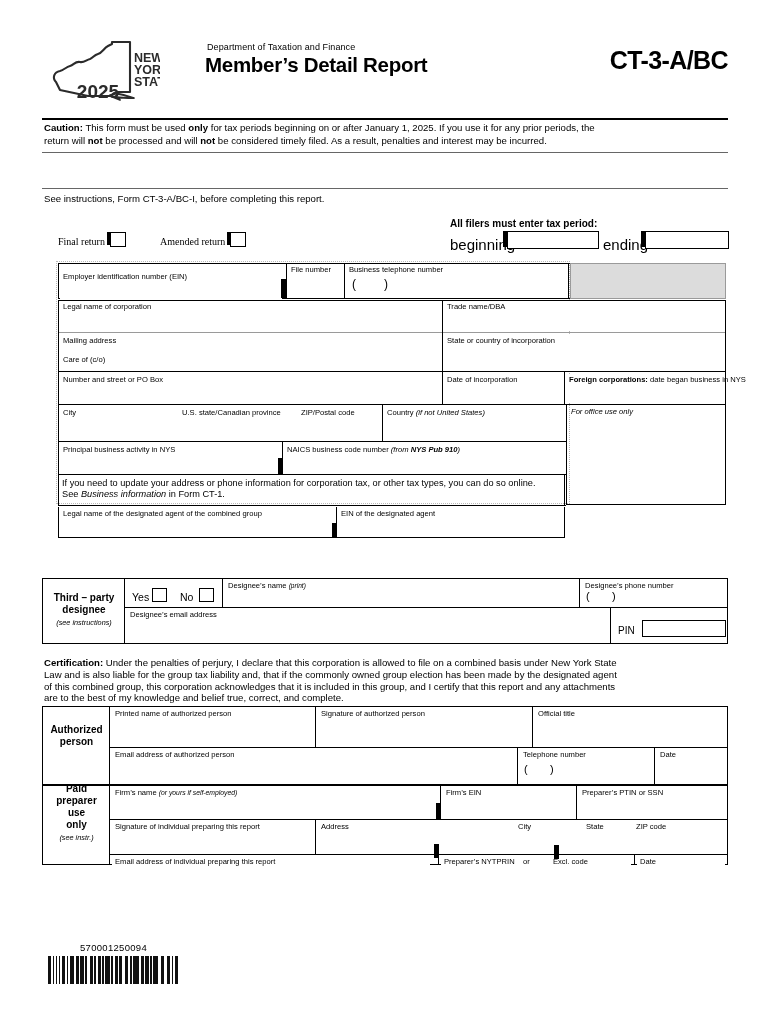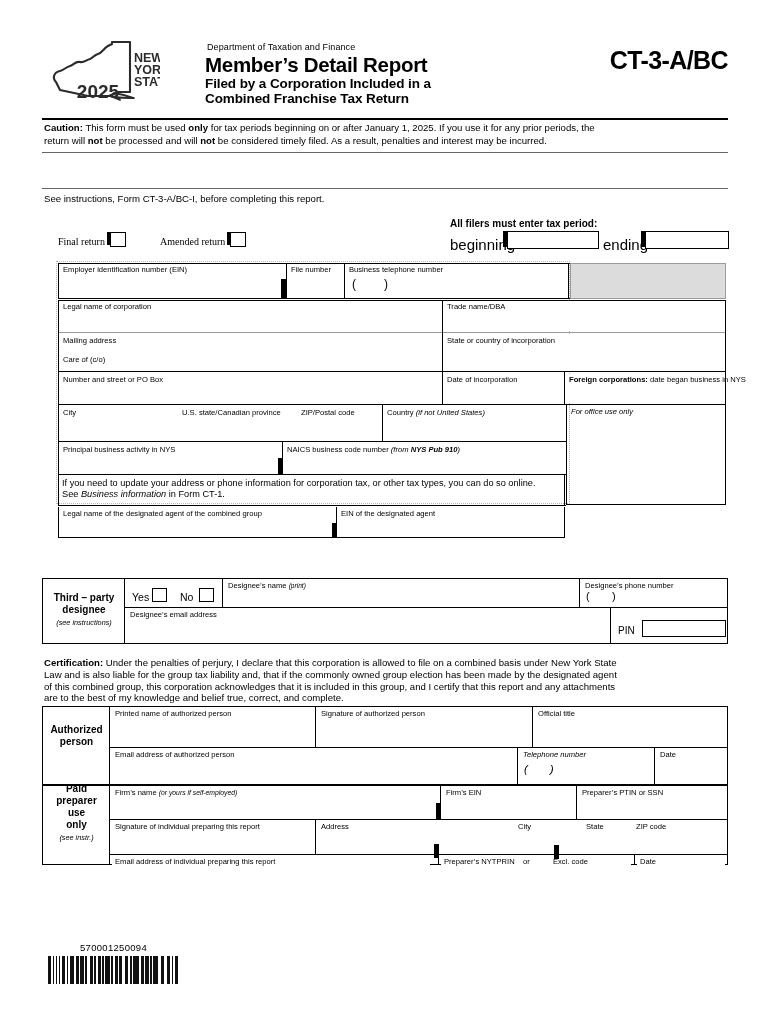--- a/index.html
+++ b/index.html
@@ -77,24 +77,20 @@
         <path d="M66 57 C72 58, 80 60, 86 62 C80 62, 74 62, 68 61 L72 64 L62 60 Z" fill="none" stroke="#2b2b2b" stroke-width="1.8" stroke-linejoin="round"></path>
         <text x="50" y="62" font-family="Liberation Sans, sans-serif" font-size="19" font-weight="bold" fill="#2b2b2b" text-anchor="middle">2025</text>
         <text x="86" y="26" font-family="Liberation Sans, sans-serif" font-size="12.5" font-weight="bold" fill="#2b2b2b">NEW</text>
         <text x="86" y="38" font-family="Liberation Sans, sans-serif" font-size="12.5" font-weight="bold" fill="#2b2b2b">YORK</text>
         <text x="86" y="50" font-family="Liberation Sans, sans-serif" font-size="12.5" font-weight="bold" fill="#2b2b2b">STATE</text>
       </svg>
     </div>
 
     <div class="dept">Department of Taxation and Finance</div>
     <div class="t1">Member’s Detail Report</div>
-    <div class="t2">
-      <span>Filed by a Corporation Included in a</span><br>
-      <span>Combined Franchise Tax Return</span>
-    </div>
     <div class="formno">CT-3-A/BC</div>
   </div>
 
   <div class="hrule" style="left:42px;top:118px;width:686px;height:2.2px;"></div>
   <div class="hrule" style="left:42px;top:152px;width:686px;height:1px;background:#666;"></div>
   <div class="hrule" style="left:42px;top:188px;width:686px;height:1px;background:#666;"></div>
 
   <div class="intro" style="left:44px;top:122px;width:690px;">
     <span class="b">Caution:</span><span> This form must be used </span><span class="b">only</span><span> for tax periods beginning on or after January 1, 2025. If you use it for any prior periods, the</span><br>
     <span>return will </span><span class="b">not</span><span> be processed and will </span><span class="b">not</span><span> be considered timely filed. As a result, penalties and interest may be incurred.</span>
@@ -117,21 +113,21 @@
   <div class="tpbox" style="left:645px;top:231px;width:82px;height:16px;"></div>
 
   <div class="grid" style="left:56px;top:261px;width:672px;height:244px;">
 
     <div class="outer" style="left:0;top:0;width:514px;height:243px;"></div>
 
     <div class="ln" style="left:2px;top:2px;width:668px;height:1px;"></div>
     <div class="ln" style="left:2px;top:37px;width:512px;height:1px;"></div>
     <div class="ln" style="left:2px;top:2px;width:1px;height:36px;"></div>
 
-    <div class="cell" style="left:4px;top:3px;width:222px;height:33px;">
+    <div class="cell" style="left:4px;top:10px;width:222px;height:33px;">
       <span class="lab">Employer identification number (EIN)</span>
     </div>
     <div class="tick" style="left:225px;top:18px;height:19px;"></div>
     <div class="ln" style="left:230px;top:2px;width:1px;height:36px;"></div>
     <div class="cell" style="left:232px;top:3px;width:56px;height:33px;">
       <span class="lab">File number</span>
     </div>
     <div class="ln" style="left:288px;top:2px;width:1px;height:36px;"></div>
     <div class="cell" style="left:290px;top:3px;width:222px;height:33px;">
       <span class="lab">Business telephone number</span>
@@ -299,21 +295,21 @@
     <div class="ln" style="left:490px;top:1px;width:1.3px;height:40px;"></div>
     <div class="cell" style="left:493px;top:2px;width:190px;height:38px;">
       <span class="lab">Official title</span>
     </div>
     <div class="ln" style="left:68px;top:41px;width:617px;height:1.3px;"></div>
 
     <div class="cell" style="left:70px;top:43px;width:400px;height:34px;">
       <span class="lab">Email address of authorized person</span>
     </div>
     <div class="ln" style="left:475px;top:42px;width:1.3px;height:36px;"></div>
-    <div class="cell" style="left:478px;top:43px;width:130px;height:52px;font-style:italic;">
+    <div class="cell" style="left:478px;top:43px;width:130px;height:52px;">
       <span class="lab">Telephone number</span>
       <span class="paren" style="left:4px;top:14px;font-size:11px;">(</span>
       <span class="paren" style="left:30px;top:14px;font-size:11px;">)</span>
     </div>
     <div class="ln" style="left:612px;top:42px;width:1.3px;height:36px;"></div>
     <div class="cell" style="left:615px;top:43px;width:68px;height:34px;">
       <span class="lab">Date</span>
     </div>
     <div class="ln" style="left:1px;top:78px;width:684px;height:1.6px;"></div>
 

